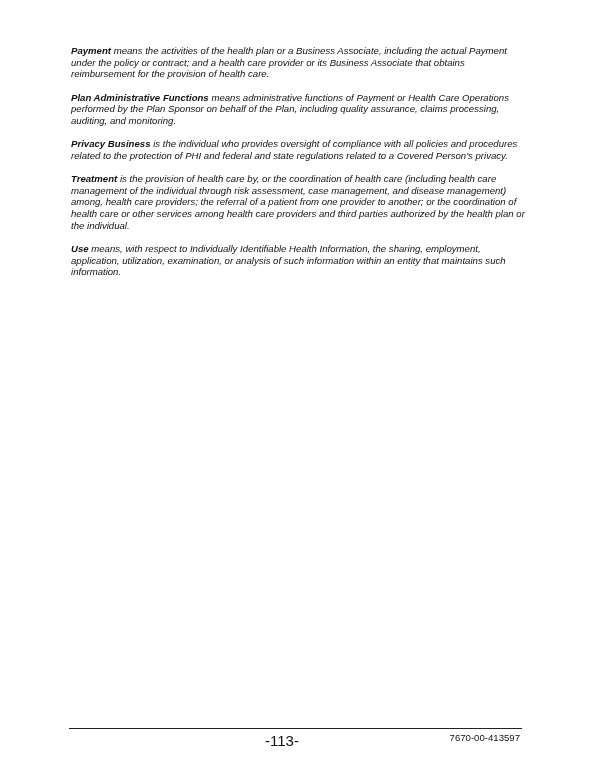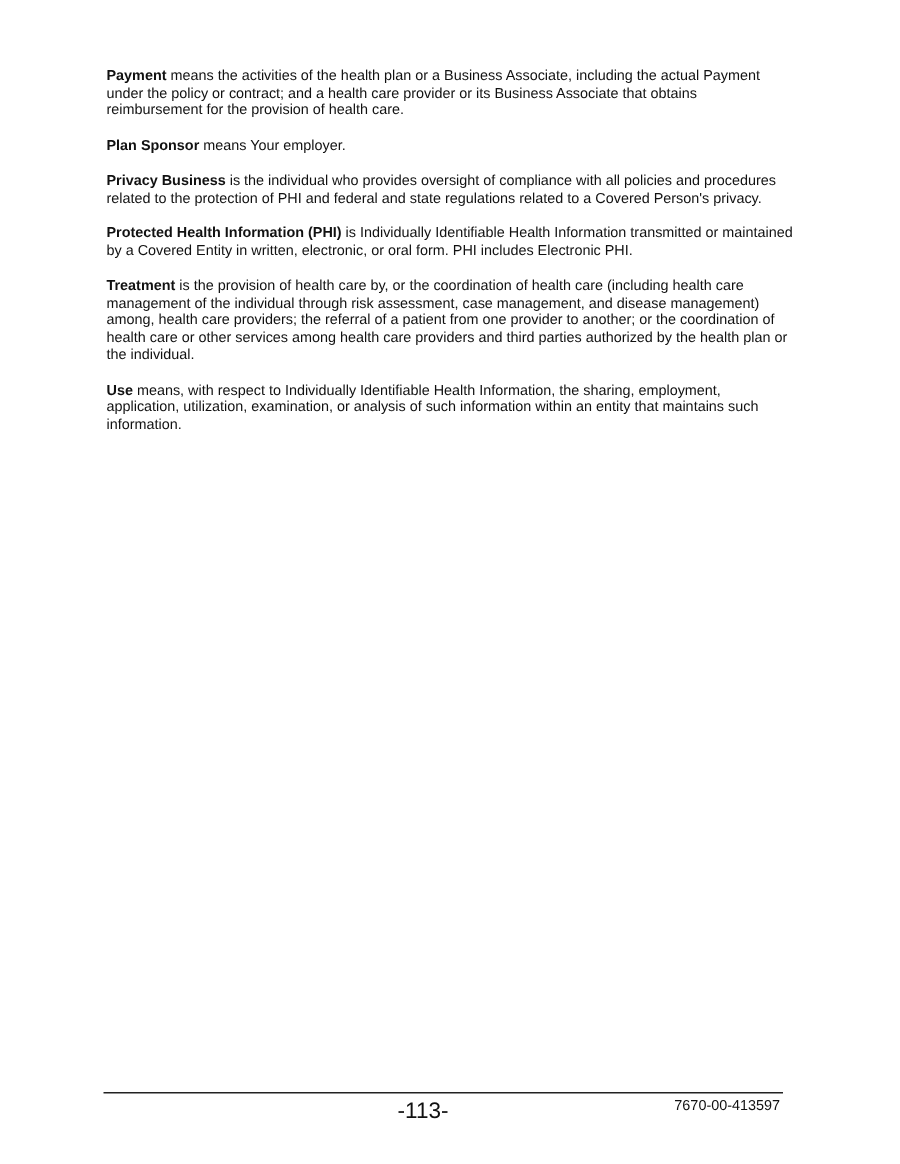--- a/index.html
+++ b/index.html
@@ -1,31 +1,30 @@
 <!DOCTYPE html>
 <html><head>
   <meta charset="utf-8">
   <style>
     html, body { margin: 0; padding: 0; background: #ffffff; }
     body { width: 600px; height: 776px; position: relative; overflow: hidden;
            font-family: "Liberation Sans", sans-serif; color: #111111; }
     .content { position: absolute; left: 71px; top: 45px; width: 460px; }
-    .para { font-size: 9.6px; line-height: 11.6px; margin: 0 0 11.8px 0; }
+    .para { font-size: 9.6px; line-height: 11.6px; margin: 0 0 11.8px 0; font-style: italic; }
     .term { font-weight: bold; }
     .footer-rule { position: absolute; left: 69px; top: 728px; width: 453px; height: 1px; background: #222222; }
     .page-num { position: absolute; left: 262px; top: 732px; width: 40px; text-align: center; font-size: 15px; }
     .doc-id { position: absolute; right: 80px; top: 732px; font-size: 9.6px; text-align: right; margin-left: 16px; }
   </style>
 </head>
 <body>
 
 <div class="content">
   <p class="para"><span class="term">Payment</span><span> means the activities of the health plan or a Business Associate, including the actual Payment under the policy or contract; and a health care provider or its Business Associate that obtains reimbursement for the provision of health care.</span></p>
-  <p class="para"><span class="term">Plan Sponsor</span><span> means Your employer.</span></p>
+  <p class="para"><span class="term">Plan Administrative Functions</span><span> means administrative functions of Payment or Health Care Operations performed by the Plan Sponsor on behalf of the Plan, including quality assurance, claims processing, auditing, and monitoring.</span></p>
   <p class="para"><span class="term">Privacy Business</span><span> is the individual who provides oversight of compliance with all policies and procedures related to the protection of PHI and federal and state regulations related to a Covered Person's privacy.</span></p>
-  <p class="para"><span class="term">Protected Health Information (PHI)</span><span> is Individually Identifiable Health Information transmitted or maintained by a Covered Entity in written, electronic, or oral form.  PHI includes Electronic PHI.</span></p>
   <p class="para"><span class="term">Treatment</span><span> is the provision of health care by, or the coordination of health care (including health care management of the individual through risk assessment, case management, and disease management) among, health care providers; the referral of a patient from one provider to another; or the coordination of health care or other services among health care providers and third parties authorized by the health plan or the individual.</span></p>
   <p class="para"><span class="term">Use</span><span> means, with respect to Individually Identifiable Health Information, the sharing, employment, application, utilization, examination, or analysis of such information within an entity that maintains such information.</span></p>
 </div>
 
 <div class="footer-rule"></div>
 <div class="page-num">-113-</div>
 <div class="doc-id">7670-00-413597</div>
 
 </body></html>

